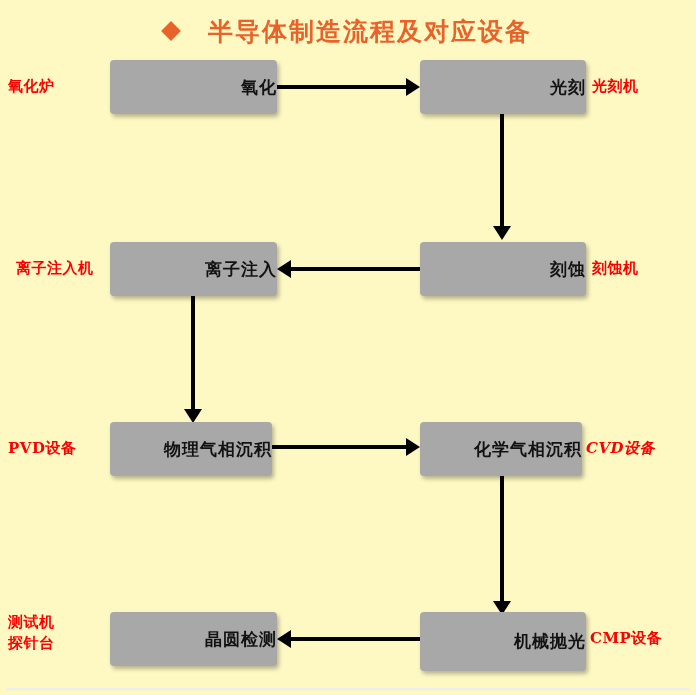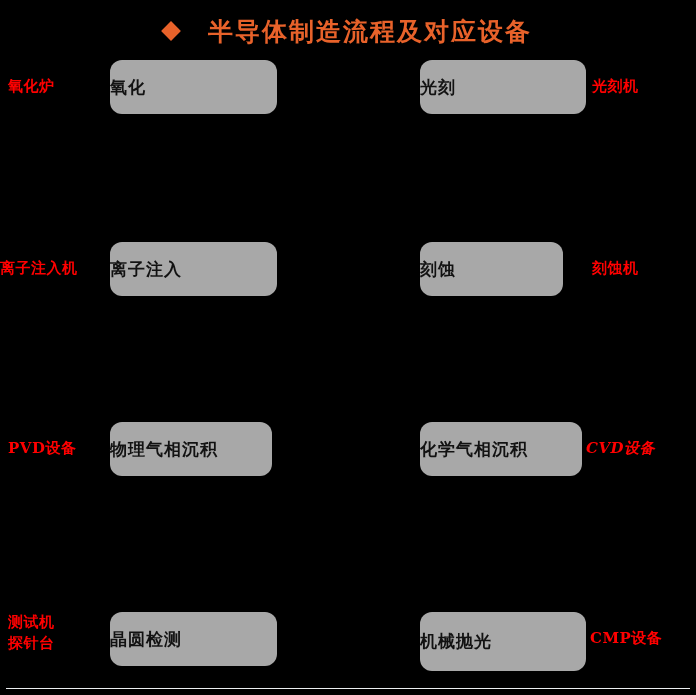--- a/index.html
+++ b/index.html
@@ -11,21 +11,21 @@
     width: 696px;
     height: 695px;
     font-family: "DejaVu Sans", "Liberation Sans", sans-serif;
     overflow: hidden;
     position: relative;
   }
   #slide {
     position: relative;
     width: 696px;
     height: 695px;
-    background: #000000;
+    background: #fef9c3;
     box-sizing: border-box;
   }
 
   
   .title-row {
     position: absolute;
     left: 0;
     top: 10px;
     width: 696px;
     height: 42px;
@@ -47,25 +47,25 @@
     font-weight: bold;
     color: #e8622a;
     letter-spacing: 2px;
     white-space: nowrap;
   }
 
   
   .box {
     position: absolute;
     background: #a8a8a8;
-    border-radius: 12px;
+    border-radius: 4px;
     box-shadow: 2px 3px 4px rgba(0,0,0,0.28);
     display: flex;
     align-items: center;
-    justify-content: flex-start;
+    justify-content: flex-end;
     box-sizing: border-box;
   }
   .box-label {
     font-family: "DejaVu Serif", "Liberation Serif", serif;
     font-size: 17px;
     font-weight: bold;
     color: #121212;
     letter-spacing: 1px;
     white-space: nowrap;
   }
@@ -161,34 +161,34 @@
 
   <div class="eq-label right" style="left:592px; top:76px;">
     <span class="eq-line">光刻机</span>
   </div>
 
   <div class="conn">
     <div class="v-line" style="left:500px; top:114px; height:113px;"></div>
     <div class="arrow-down" style="left:493px; top:226px;"></div>
   </div>
 
-  <div class="eq-label left" style="left:0px; top:258px; width:104px;">
+  <div class="eq-label left" style="left:16px; top:258px; width:104px;">
     <span class="eq-line">离子注入机</span>
   </div>
 
   <div class="box" style="left:110px; top:242px; width:167px; height:54px;">
     <span class="box-label">离子注入</span>
   </div>
 
   <div class="conn">
     <div class="h-line" style="left:291px; top:267px; width:129px;"></div>
     <div class="arrow-left" style="left:277px; top:260px;"></div>
   </div>
 
-  <div class="box" style="left:420px; top:242px; width:143px; height:54px;">
+  <div class="box" style="left:420px; top:242px; width:166px; height:54px;">
     <span class="box-label">刻蚀</span>
   </div>
 
   <div class="eq-label right" style="left:592px; top:258px;">
     <span class="eq-line">刻蚀机</span>
   </div>
 
   <div class="conn">
     <div class="v-line" style="left:191px; top:296px; height:114px;"></div>
     <div class="arrow-down" style="left:184px; top:409px;"></div>

